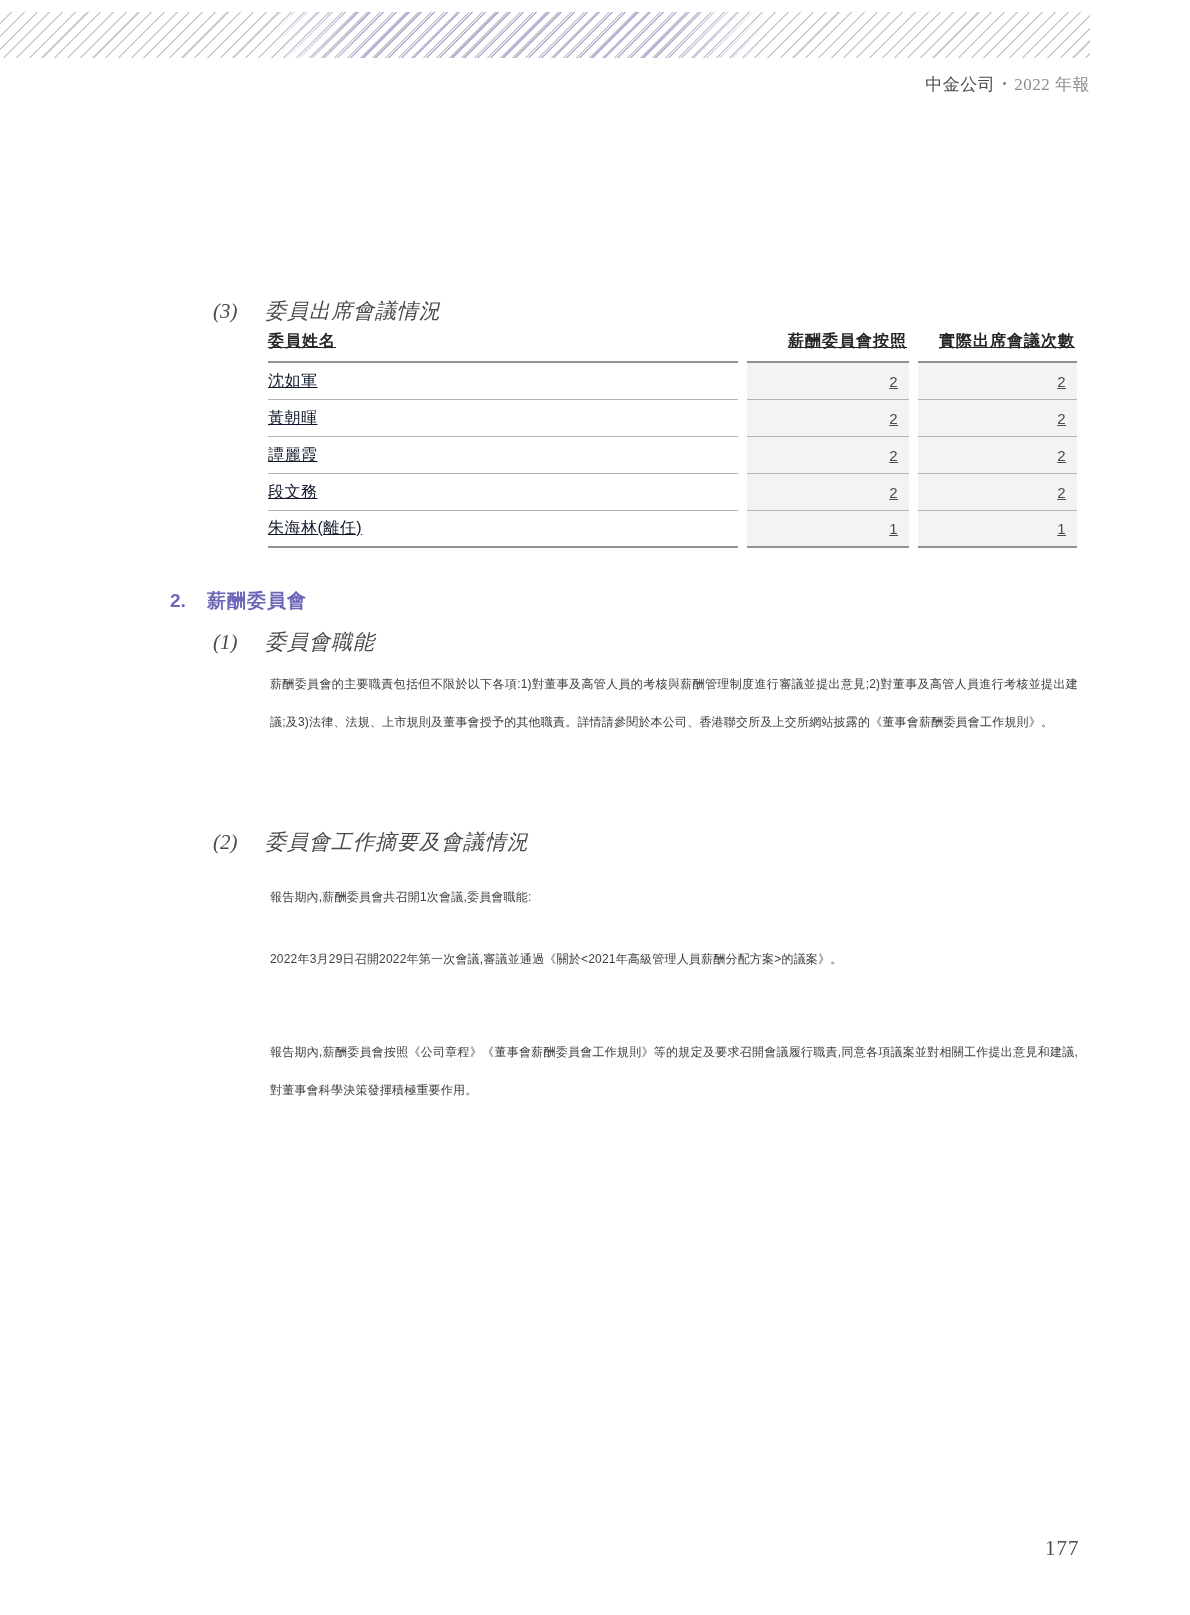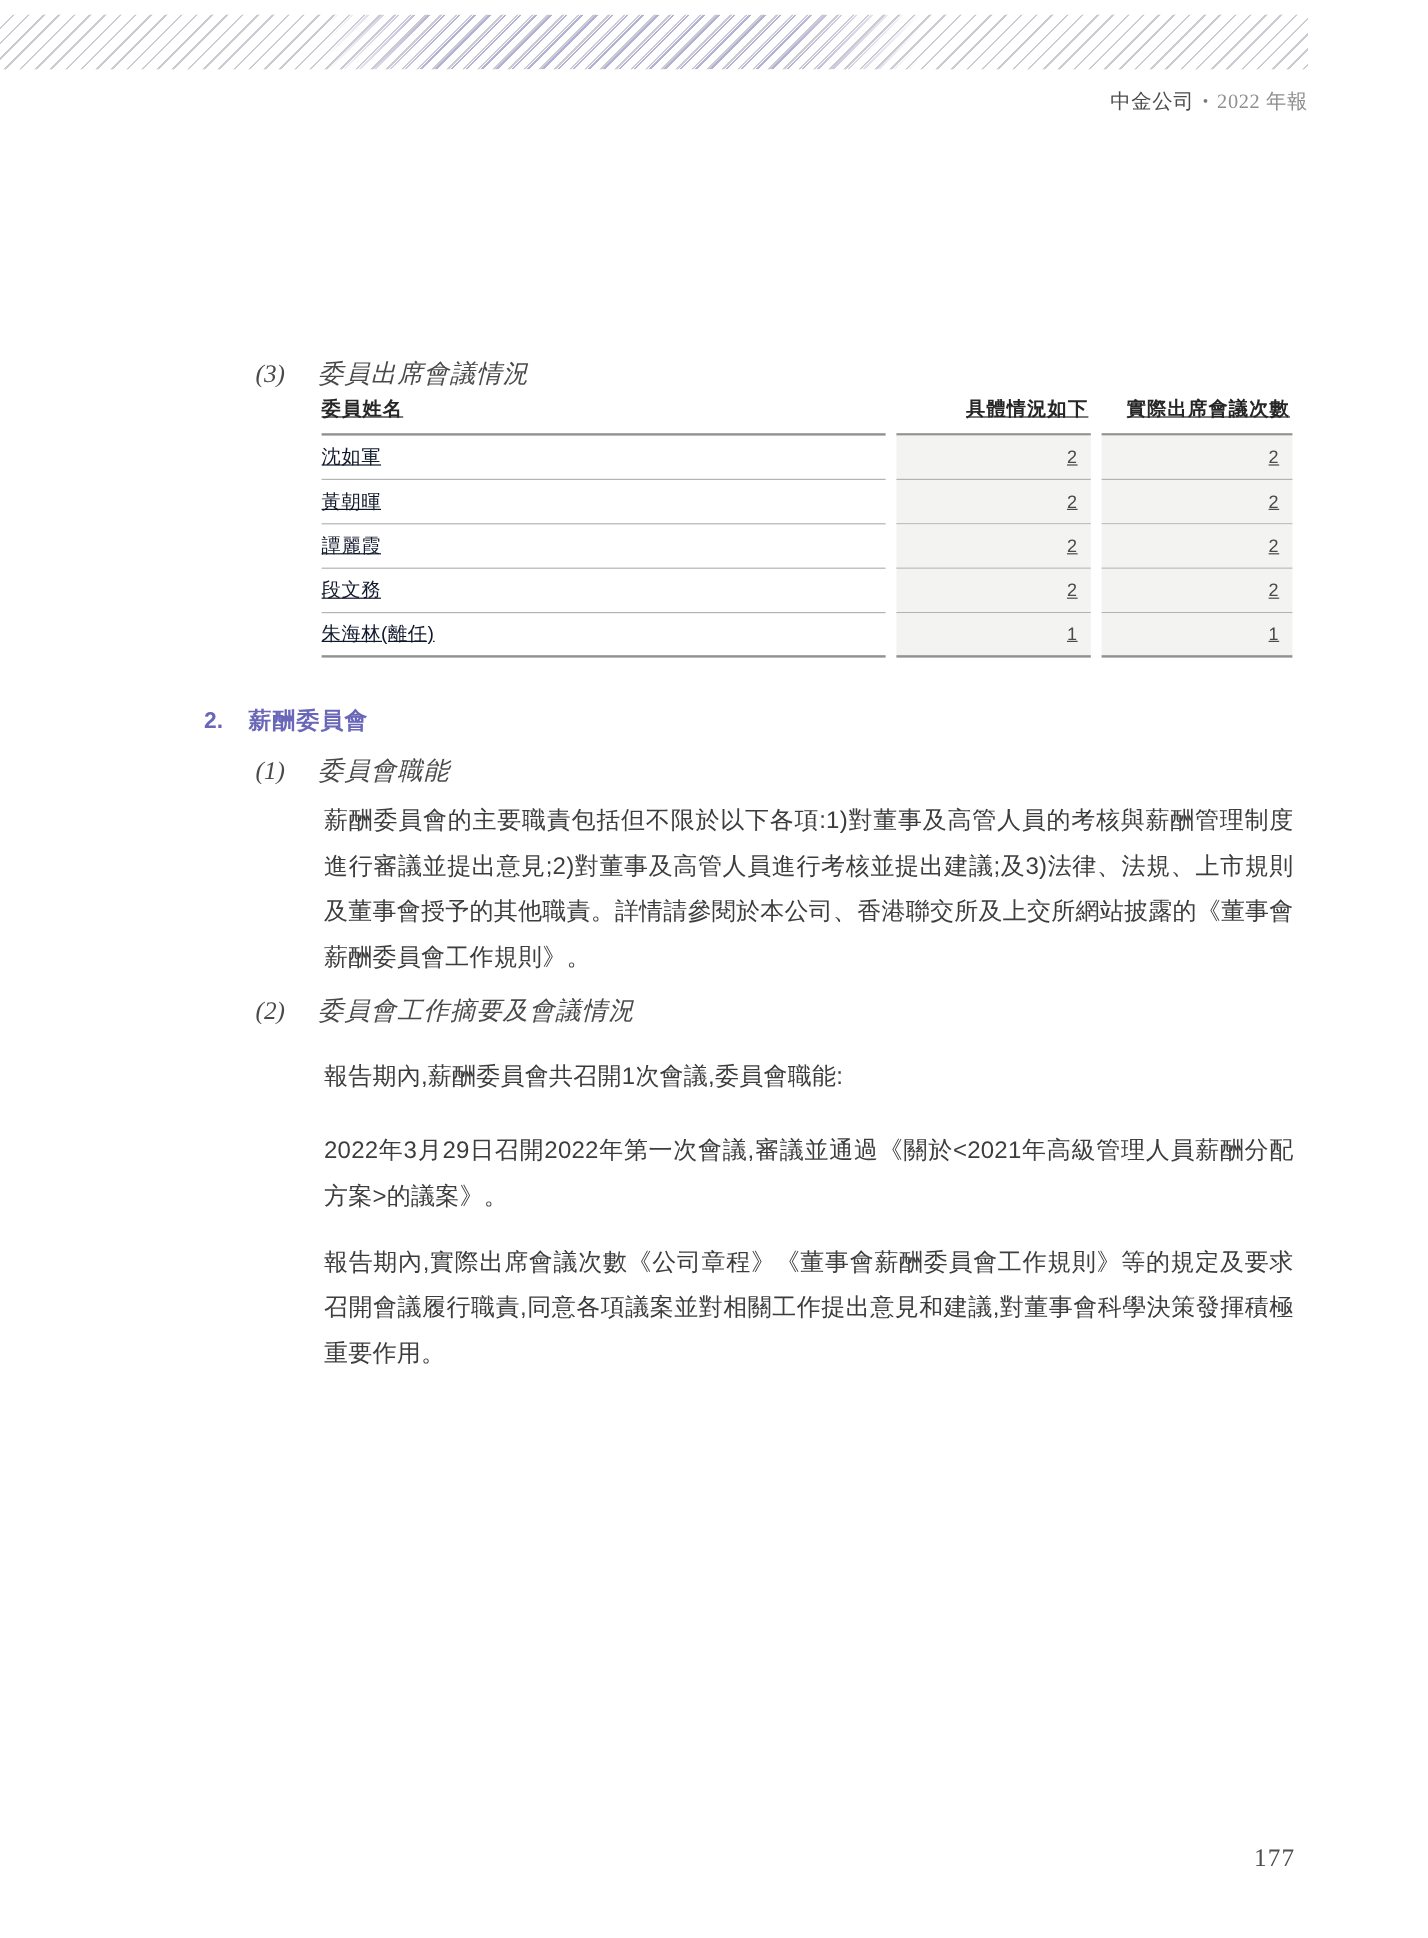--- a/index.html
+++ b/index.html
@@ -71,21 +71,21 @@
   .cell.b.numcol {
     background: var(--stripe-bg);
     justify-content: flex-end; padding-right: 11px;
     font-size: 15px; color: #4a4a4a;
   }
   .table .cell:nth-last-child(-n+3) { border-bottom: 2px solid var(--line-strong); }
 
   
   .para {
     position: absolute; left: 270px; width: 808px;
-    font-size: 20px; line-height: 38px; color: #3d3d3d;
+    font-size: 12px; line-height: 38px; color: #3d3d3d;
     text-align: justify; letter-spacing: 0.2px;
   }
   .p1 { top: 653px; }
   .p2 { top: 866px; }
   .p3 { top: 928px; }
   .p4 { top: 1021px; }
   .s3h { top: 285px; }
   .s21h { top: 616px; }
   .s22h { top: 816px; }
 
@@ -109,21 +109,21 @@
   <div class="doc-header">
     <span>中金公司</span><span class="bullet">•</span><span class="edition">2022 年報</span>
   </div>
 
   <div class="h-italic s3h">
     <span class="hnum">(3)</span><span>委員出席會議情況</span>
   </div>
 
   <div class="table">
     <div class="cell h">委員姓名</div>
-    <div class="cell h numcol">具體情況如下</div>
+    <div class="cell h numcol">薪酬委員會按照</div>
     <div class="cell h numcol">實際出席會議次數</div>
 
   <div class="cell b">沈如軍</div>
       <div class="cell b numcol">2</div>
       <div class="cell b numcol">2</div>
       <div class="cell b">黃朝暉</div>
       <div class="cell b numcol">2</div>
       <div class="cell b numcol">2</div>
       <div class="cell b">譚麗霞</div>
       <div class="cell b numcol">2</div>
@@ -145,17 +145,17 @@
   </div>
 
   <div class="para p1">薪酬委員會的主要職責包括但不限於以下各項:1)對董事及高管人員的考核與薪酬管理制度進行審議並提出意見;2)對董事及高管人員進行考核並提出建議;及3)法律、法規、上市規則及董事會授予的其他職責。詳情請參閱於本公司、香港聯交所及上交所網站披露的《董事會薪酬委員會工作規則》。</div>
 
   <div class="h-italic s22h">
     <span class="hnum">(2)</span><span>委員會工作摘要及會議情況</span>
   </div>
 
   <div class="para p2">報告期內,薪酬委員會共召開1次會議,委員會職能:</div>
   <div class="para p3">2022年3月29日召開2022年第一次會議,審議並通過《關於&lt;2021年高級管理人員薪酬分配方案&gt;的議案》。</div>
-  <div class="para p4">報告期內,實際出席會議次數《公司章程》《董事會薪酬委員會工作規則》等的規定及要求召開會議履行職責,同意各項議案並對相關工作提出意見和建議,對董事會科學決策發揮積極重要作用。</div>
+  <div class="para p4">報告期內,薪酬委員會按照《公司章程》《董事會薪酬委員會工作規則》等的規定及要求召開會議履行職責,同意各項議案並對相關工作提出意見和建議,對董事會科學決策發揮積極重要作用。</div>
 
   <div class="pageno">177</div>
 
 </div>
 
 </body></html>

